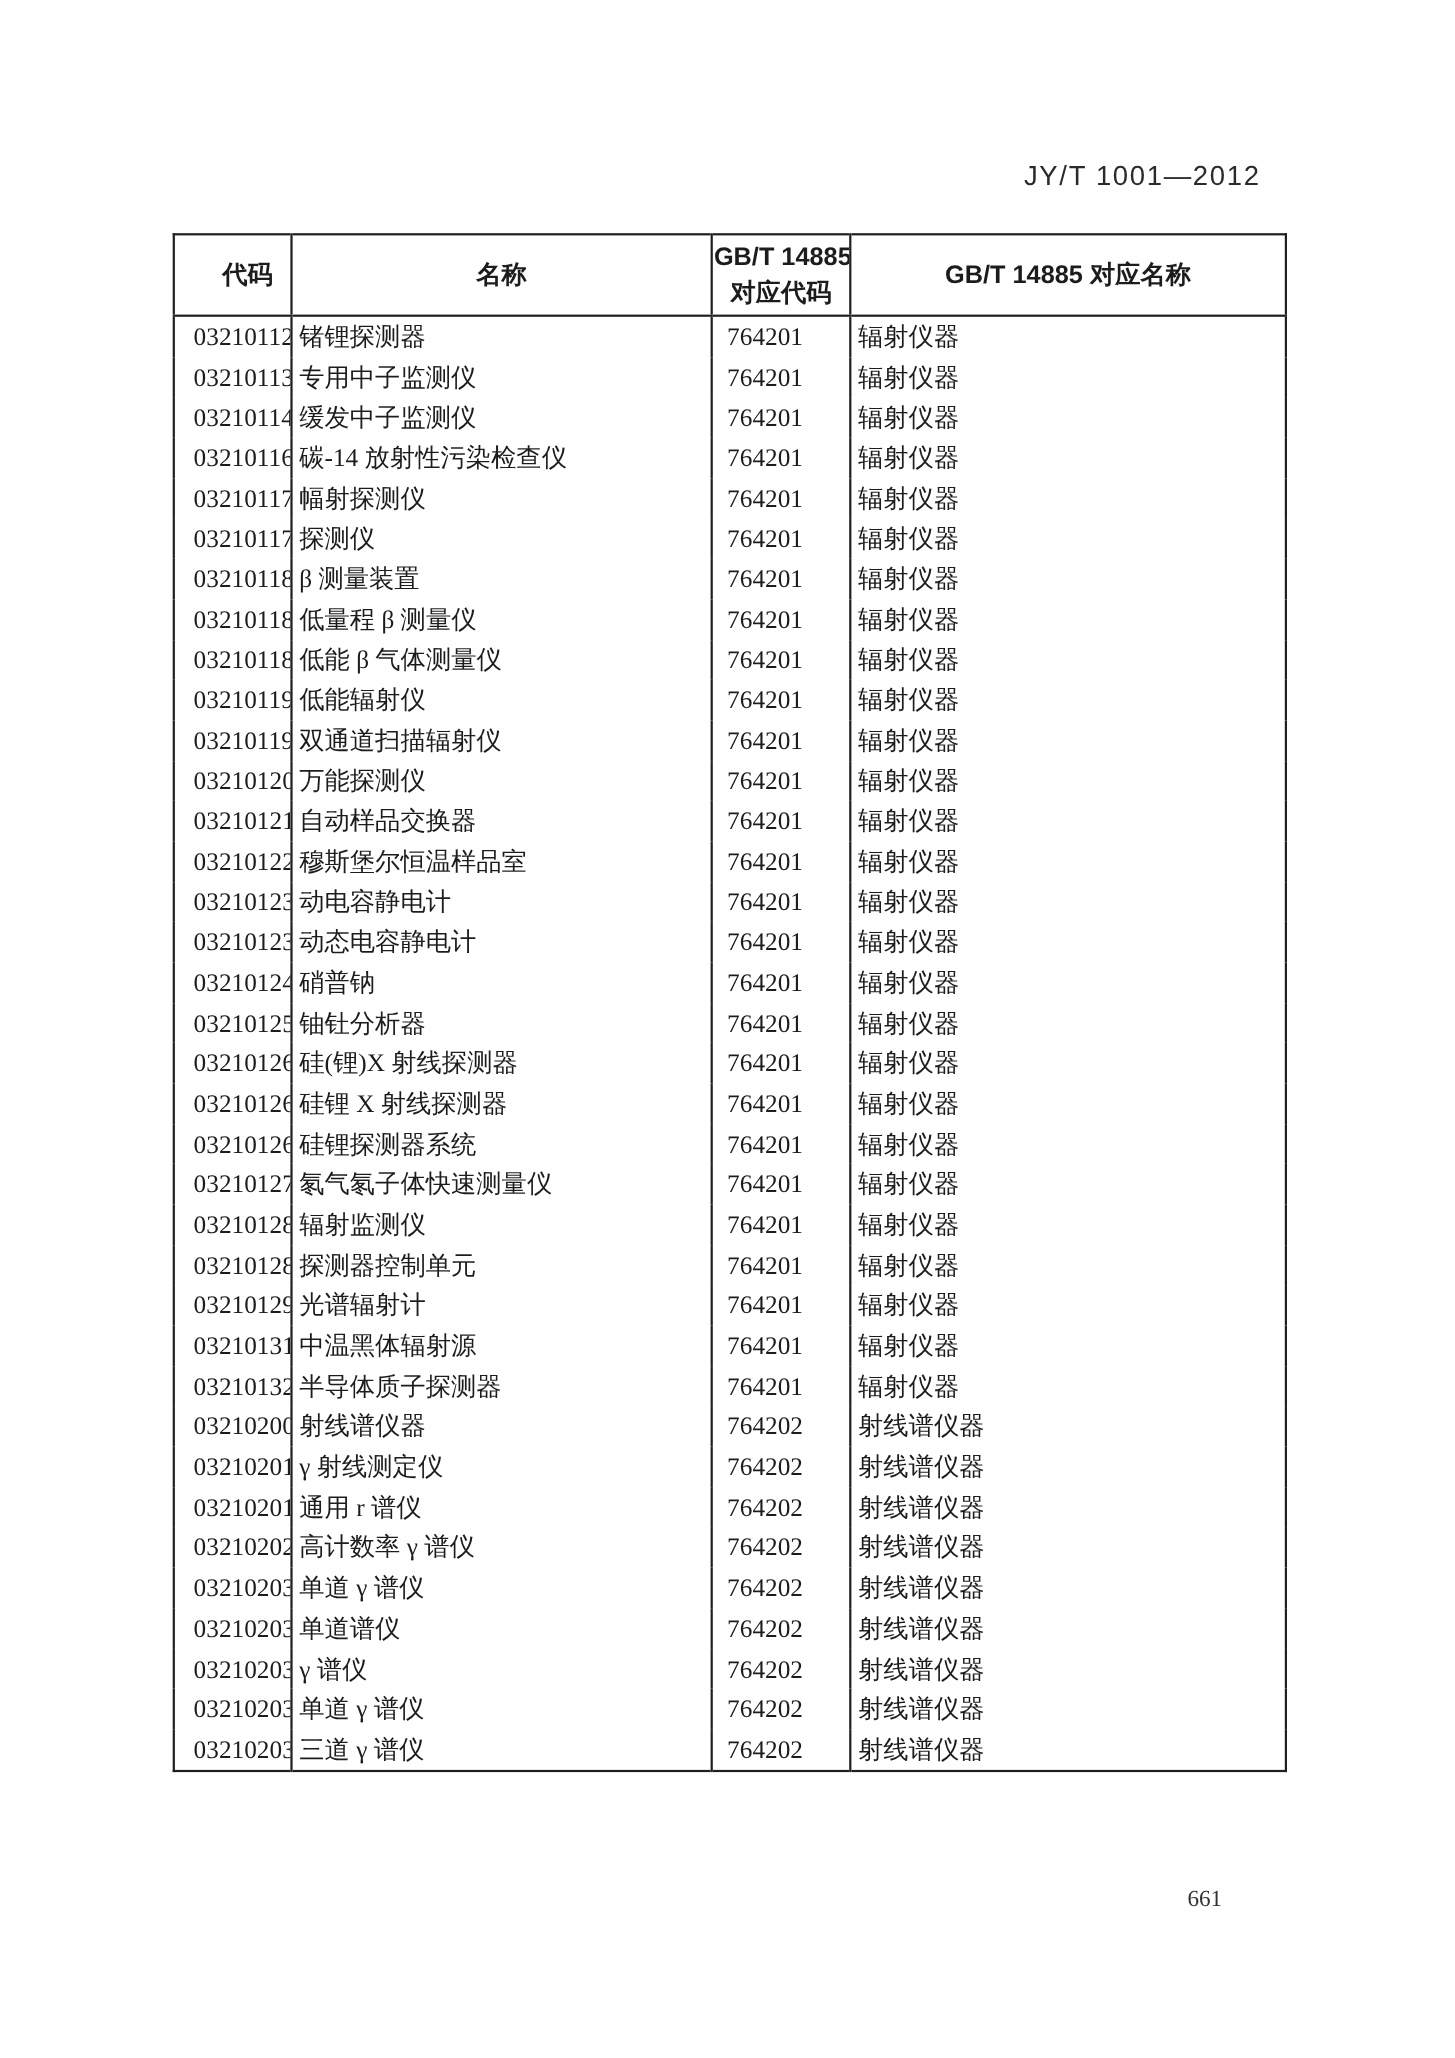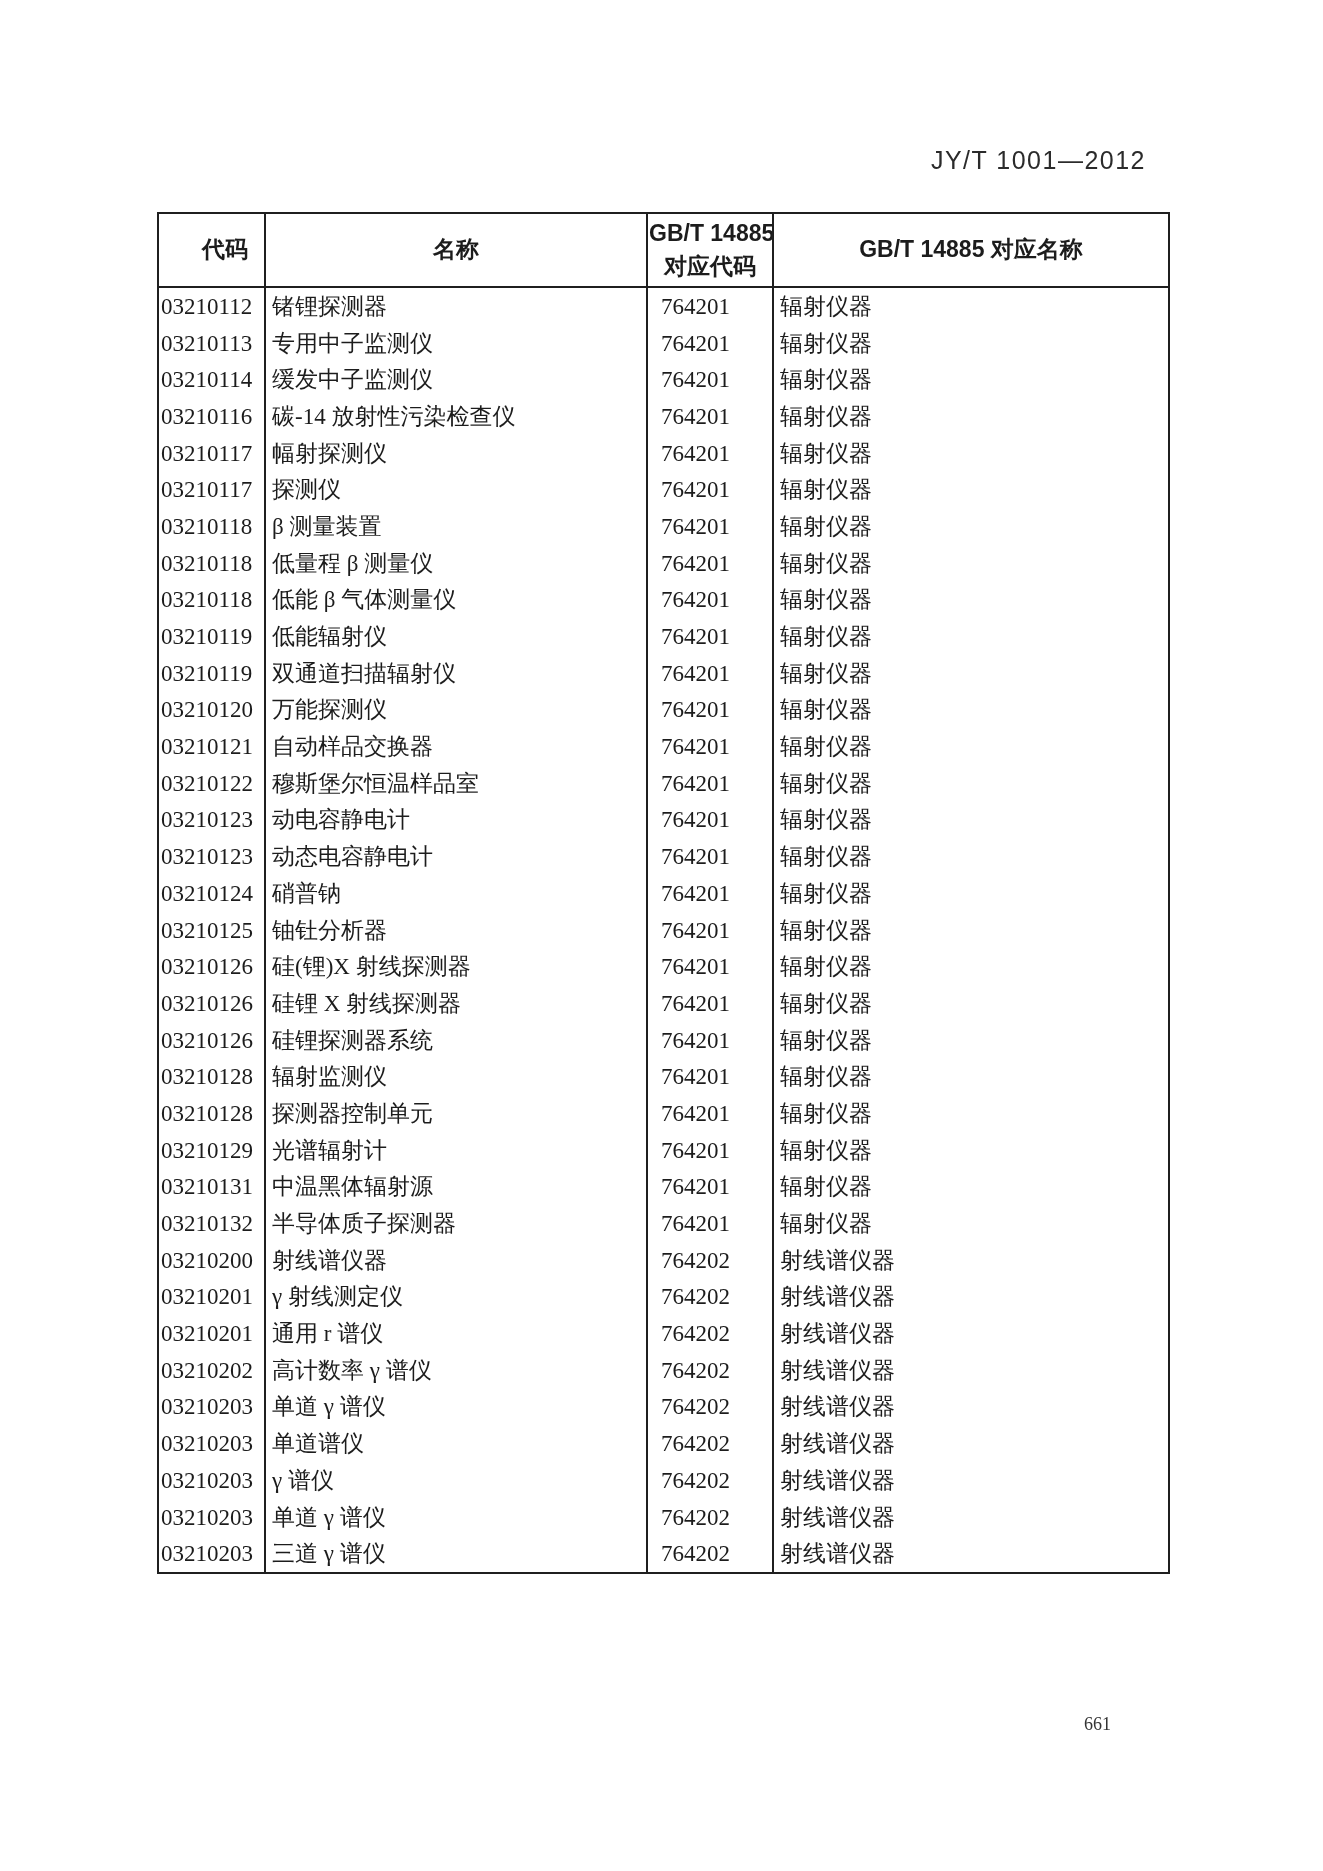--- a/index.html
+++ b/index.html
@@ -48,27 +48,27 @@
     font-family: "Liberation Sans", "DejaVu Sans", sans-serif;
     line-height: 1.45;
   }
   .doc-table tbody td {
     height: 36.7px;
     font-size: 23px;
     vertical-align: middle;
     padding: 0 0 0 6px;
     line-height: 1;
   }
-  .doc-table tbody td.c0 { padding-left: 2px; font-family: "Liberation Serif", "DejaVu Serif", serif; margin-top: 32px; }
+  .doc-table tbody td.c0 { padding-left: 17px; font-family: "Liberation Serif", "DejaVu Serif", serif; margin-top: 32px; }
   .doc-table tbody td.c2 { padding-left: 13px; }
   .page-num {
     position: absolute;
     top: 1714px;
     right: 150px;
-    font-size: 18px;
+    font-size: 21px;
     color: #333333;
   }
 </style>
 </head>
 <body>
 
 <div class="page">
 
   <div class="std-num">JY/T 1001—2012</div>
 
@@ -208,20 +208,26 @@
           <td class="c2">764201</td>
           <td class="c3">辐射仪器</td>
         </tr>
         <tr>
           <td class="c0">03210126</td>
           <td class="c1">硅锂探测器系统</td>
           <td class="c2">764201</td>
           <td class="c3">辐射仪器</td>
         </tr>
         <tr>
+          <td class="c0">03210127</td>
+          <td class="c1">氡气氡子体快速测量仪</td>
+          <td class="c2">764201</td>
+          <td class="c3">辐射仪器</td>
+        </tr>
+        <tr>
           <td class="c0">03210128</td>
           <td class="c1">辐射监测仪</td>
           <td class="c2">764201</td>
           <td class="c3">辐射仪器</td>
         </tr>
         <tr>
           <td class="c0">03210128</td>
           <td class="c1">探测器控制单元</td>
           <td class="c2">764201</td>
           <td class="c3">辐射仪器</td>

